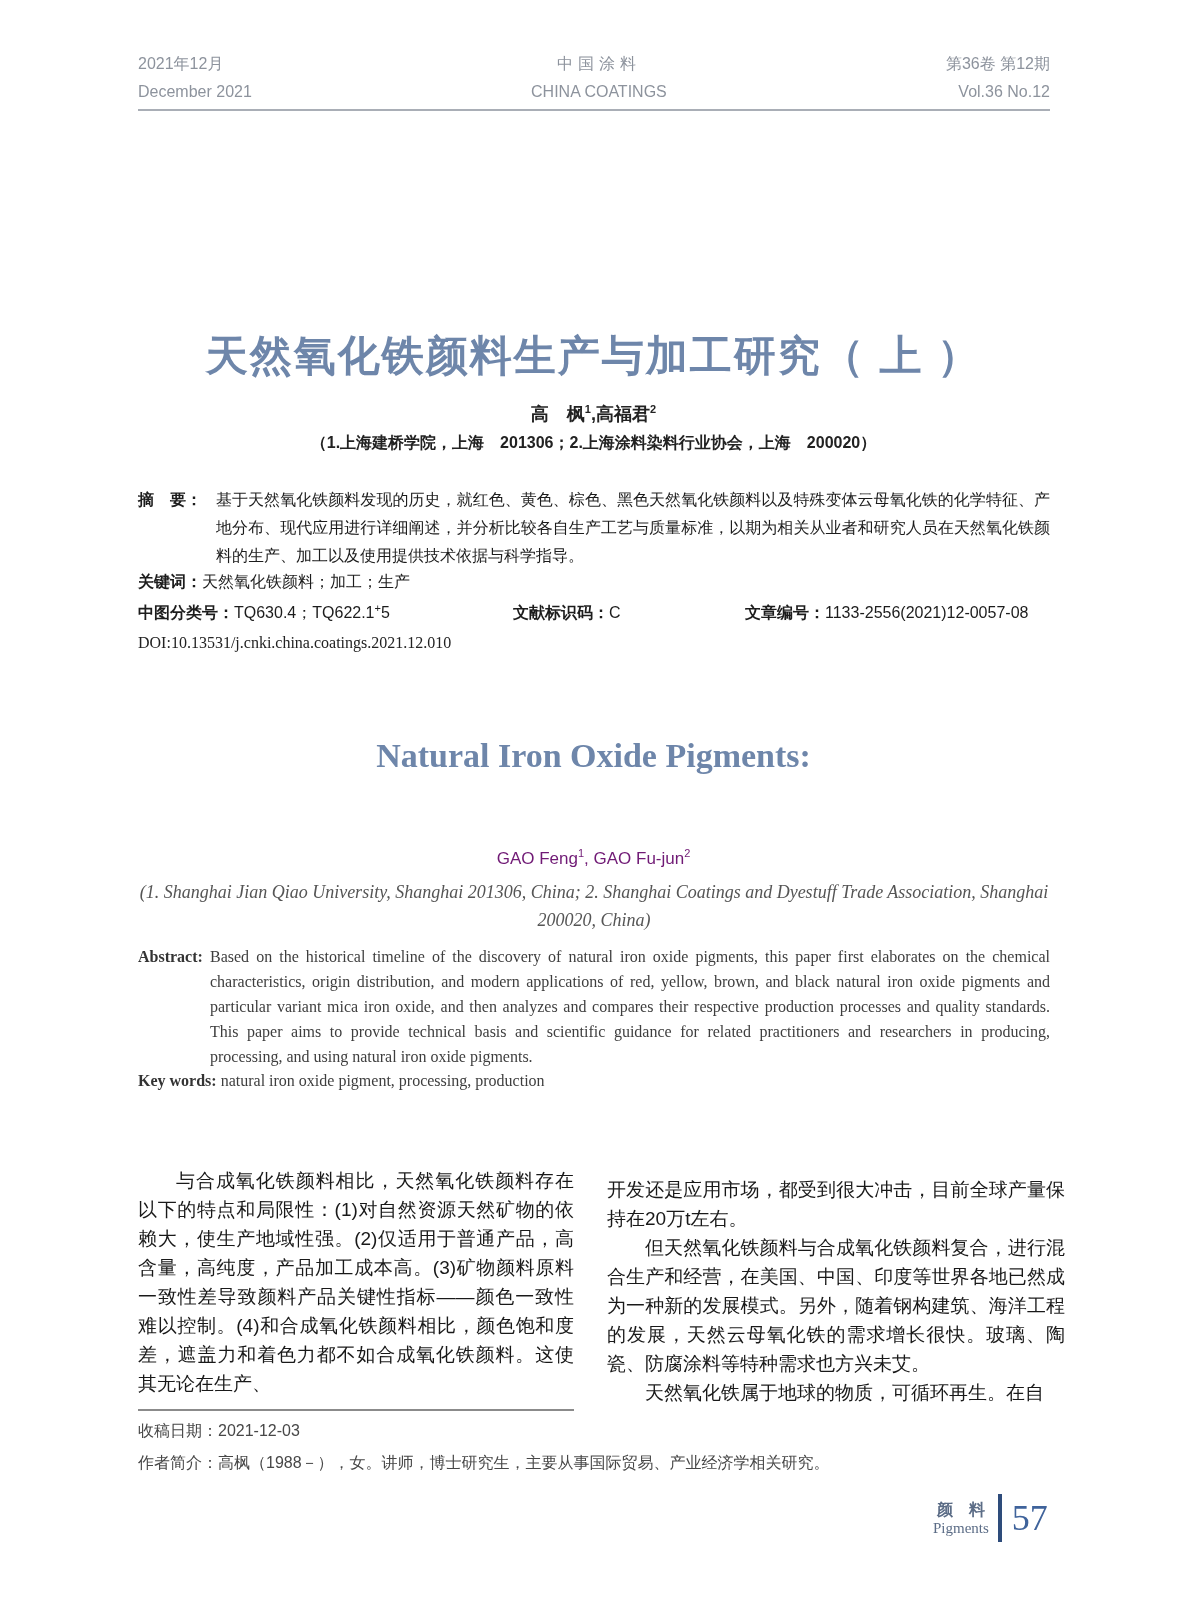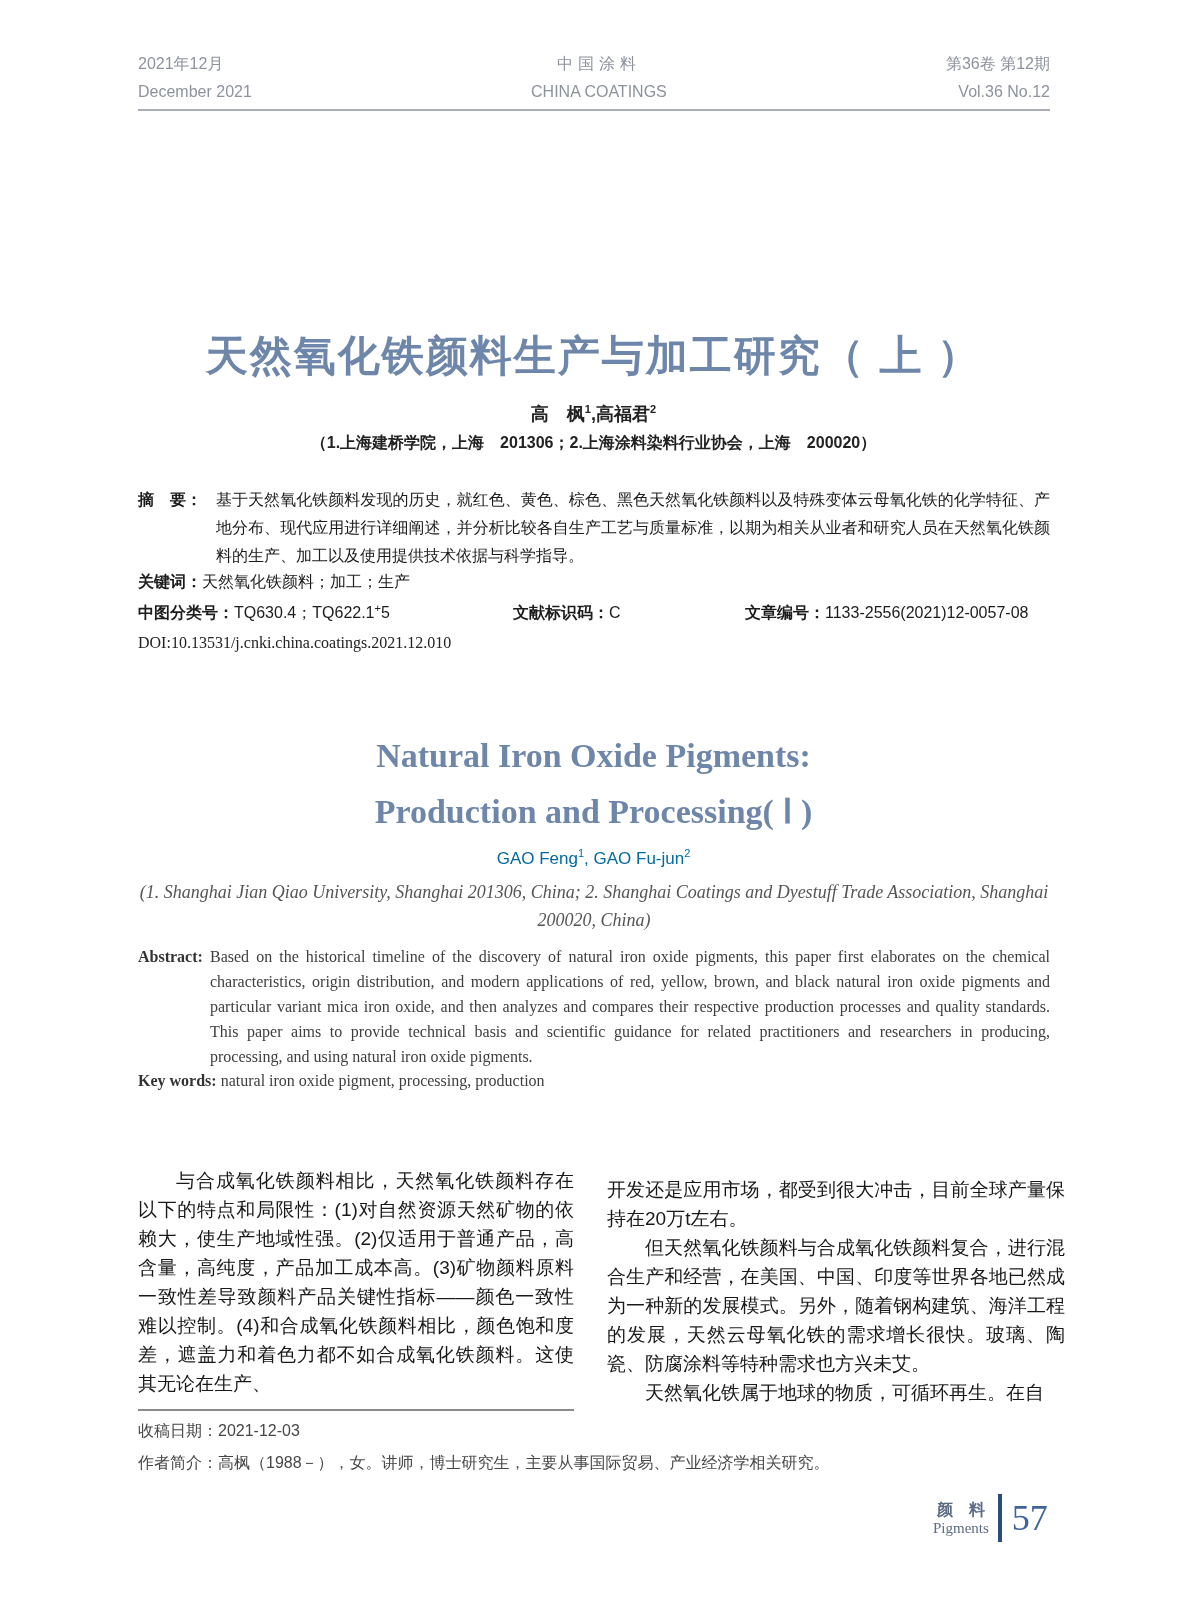--- a/index.html
+++ b/index.html
@@ -39,21 +39,21 @@
   .meta .m3{position:absolute;left:607px;}
   .meta .lbl{font-weight:bold;}
   .doi{position:absolute;left:138px;top:634px;font-family:"Liberation Serif",serif;
        font-size:16px;color:#222;}
 
   
   .title-en{position:absolute;left:0;top:728px;width:100%;text-align:center;
             font-family:"Liberation Serif",serif;font-weight:bold;font-size:34px;
             line-height:56px;color:#6e86aa;}
   .authors-en{position:absolute;left:0;top:849px;width:100%;text-align:center;
-              font-size:17px;color:#0369a1;}
+              font-size:17px;color:#701a75;}
   .affil-en{position:absolute;left:138px;top:878px;width:912px;text-align:center;
             font-family:"Liberation Serif",serif;font-style:italic;font-size:18px;
             line-height:28px;color:#555;}
 
   
   .abs-en{position:absolute;left:138px;top:944px;width:912px;display:flex;
           font-family:"Liberation Serif",serif;font-size:16px;line-height:25px;color:#3e3e3e;}
   .abs-en .lbl{flex:0 0 72px;font-weight:bold;color:#333;}
   .abs-en .txt{flex:1;text-align:justify;}
   .kw-en{position:absolute;left:138px;top:1072px;font-family:"Liberation Serif",serif;
@@ -126,21 +126,20 @@
   </span>
   <span class="m3">
     <span class="lbl">文章编号：</span><span>1133-2556(2021)12-0057-08</span>
   </span>
 </div>
 
 <div class="doi">DOI:10.13531/j.cnki.china.coatings.2021.12.010</div>
 
 <div class="title-en">
   <div>Natural Iron Oxide Pigments:</div>
-  <div>Production and Processing( Ⅰ )</div>
 </div>
 
 <div class="authors-en">
   <span>GAO Feng</span><sup>1</sup><span>, </span><span>GAO Fu-jun</span><sup>2</sup>
 </div>
 
 <div class="affil-en">(1. Shanghai Jian Qiao University, Shanghai 201306, China; 2. Shanghai Coatings and Dyestuff Trade Association, Shanghai 200020, China)</div>
 
 <div class="abs-en">
   <div class="lbl">Abstract:</div>

